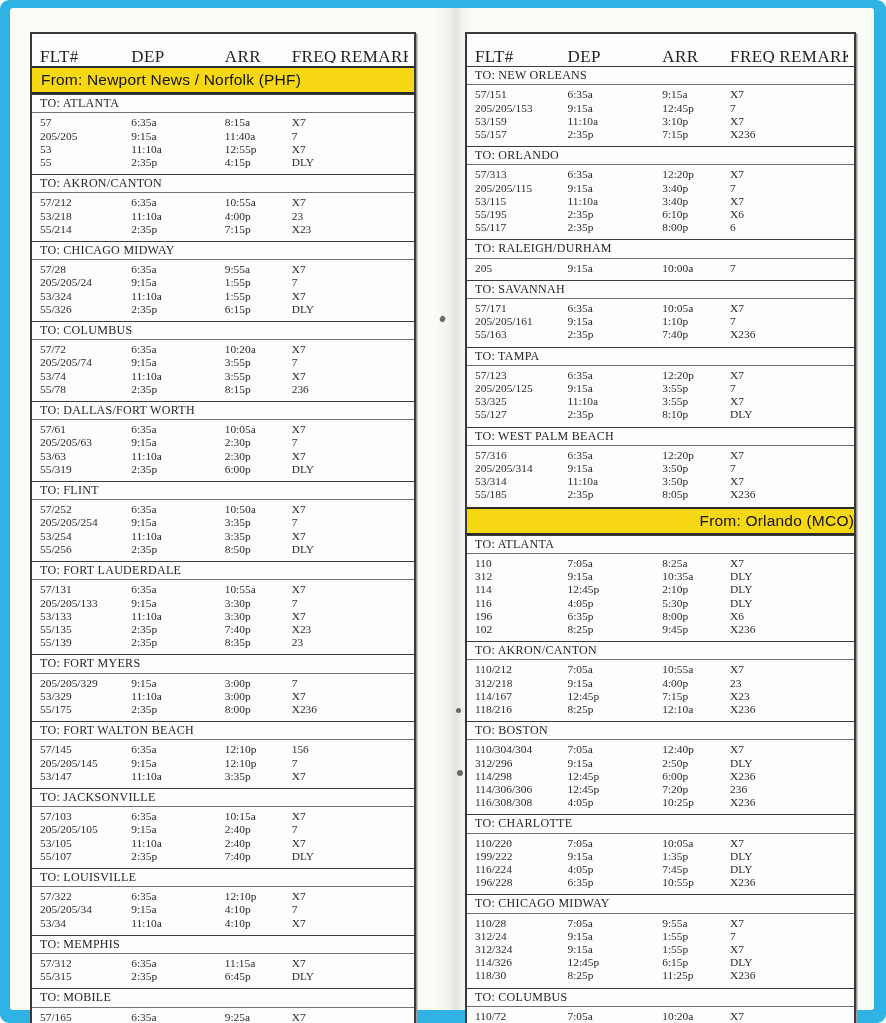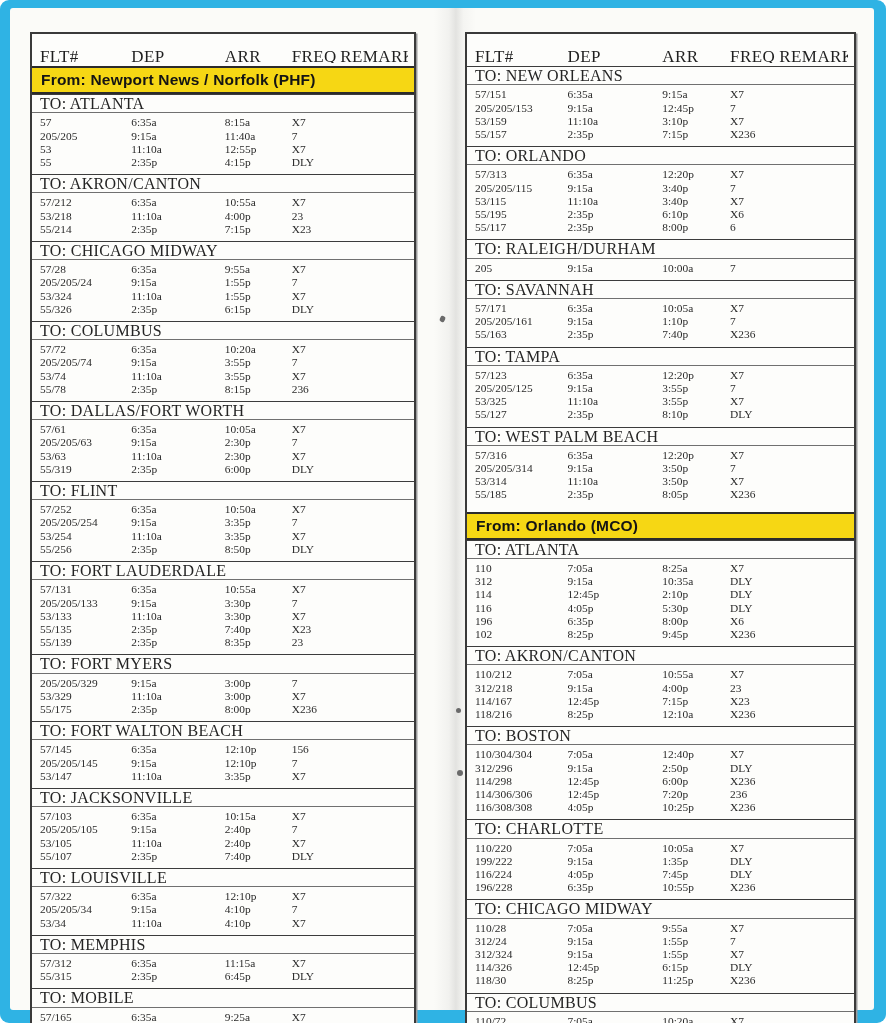--- a/index.html
+++ b/index.html
@@ -38,29 +38,29 @@
   .colheads{
     display:grid;grid-template-columns:24.8% 25.4% 18.2% 13.2% auto;
     padding:16px 6px 3px 8px;
     font-size:17px;letter-spacing:0.4px;color:#1f1f1f;
   }
   .banner{
     background:#f6d714;
     border-top:2px solid #2b2b2b;border-bottom:2px solid #2b2b2b;
     padding:3px 0 4px 9px;
     font-family:"Liberation Sans","DejaVu Sans",sans-serif;
-    font-weight:bold;font-size:15.5px;line-height:17px;color:#141414;
+    font-weight:normal;font-size:15.5px;line-height:17px;color:#141414;
     letter-spacing:0.2px;
   }
-  .banner.gap{margin-top:5px;}
+  .banner.gap{text-align:right;}
   .section{border-top:1.6px solid #3c3c3c;padding-bottom:5px;}
   .to-row{
     display:block;border-bottom:1px solid #707070;
     padding:2px 6px 2px 8px;margin-bottom:3px;
-    font-size:16px;letter-spacing:0.3px;color:#242424;
+    font-size:12px;letter-spacing:0.3px;color:#242424;
   }
   .row{
     display:grid;grid-template-columns:24.8% 25.4% 18.2% 13.2% auto;
     padding:0 6px 0 8px;
   }
   .cell{white-space:nowrap;overflow:hidden;}
 </style>
 </head>
 <body>
 

